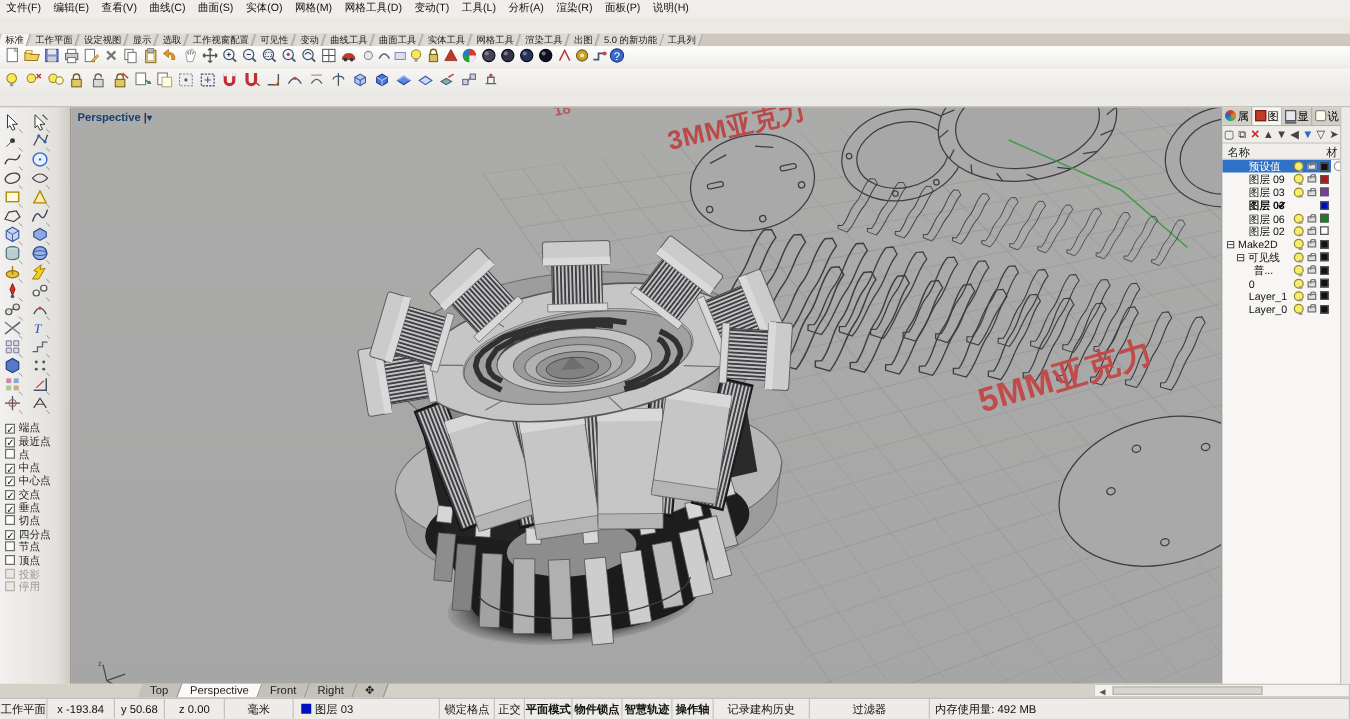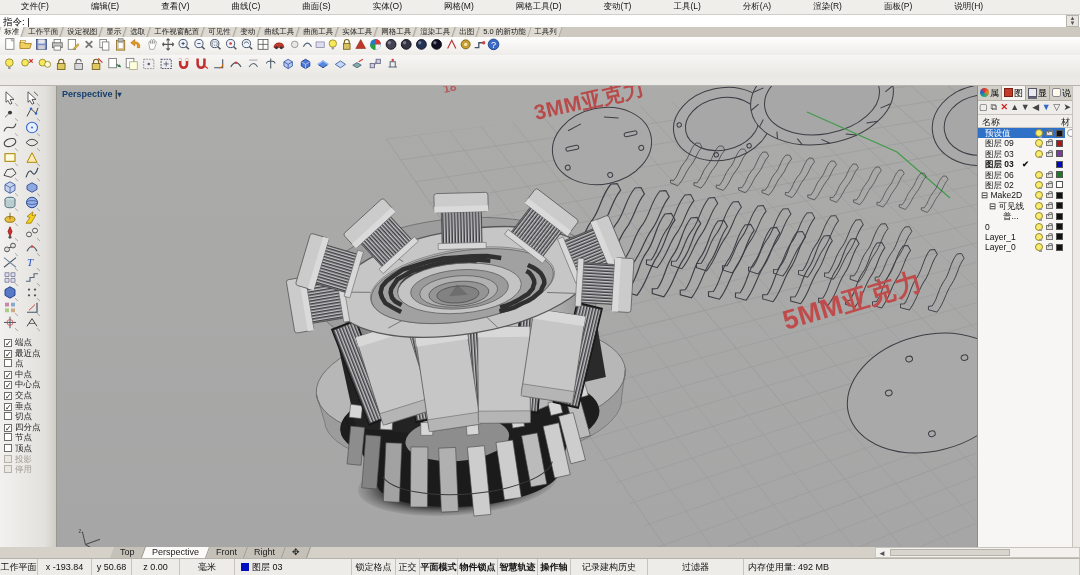--- a/index.html
+++ b/index.html
@@ -1,17 +1,17 @@
 <!DOCTYPE html>
 <html><head><meta charset="utf-8"><style>
 *{margin:0;padding:0;box-sizing:border-box}
 html,body{width:1080px;height:575px;overflow:hidden;font-family:"Liberation Sans",sans-serif;background:#ece9e2}
 #app{position:absolute;left:0;top:0;width:1080px;height:575px}
 .menubar{position:absolute;left:0;top:0;width:1080px;height:14px;background:#f0eeeb;font-size:8.5px;color:#111;white-space:nowrap}
-.menubar span{display:inline-block;padding:0 21px;line-height:13px}
+.menubar span{display:inline-block;padding:0 5px;line-height:13px}
 .cmdline{position:absolute;left:0;top:14px;width:1080px;height:13px;background:#fff;border-top:1px solid #cfcdc8;font-size:9.5px;line-height:13px;color:#000;padding-left:3px}
 .cmdspin{position:absolute;right:1px;top:0;width:13px;height:12px;background:#e8e6e1;border:1px solid #b5b2aa;font-size:6px;line-height:5px;text-align:center;color:#555}
 .tabstrip{position:absolute;left:0;top:27px;width:1080px;height:10px;background:#cdc9c0;font-size:7.5px;white-space:nowrap;overflow:hidden}
 .tabstrip span{display:inline-block;height:10px;line-height:9px;padding:0 3.5px;color:#222;background:#dedad2;border-right:1px solid #a9a59c;transform:skewX(-18deg);margin-right:1px}
 .tabstrip span b{display:inline-block;transform:skewX(18deg);font-weight:normal}
 .tabstrip span.sel{background:#f6f5f2}
 .tbar{position:absolute;left:0;width:1080px;background:linear-gradient(#fefefe,#eeece8)}
 #tbar1{top:37px;height:18px}
 #tbar2{top:55px;height:22px;background:linear-gradient(#f7f6f4,#e9e7e3)}
 #tbargap{top:77px;height:9px;background:#eceae6;border-bottom:1px solid #b7b4ad}
@@ -26,21 +26,21 @@
 .rpanel{position:absolute;left:977px;top:86px;width:103px;height:461px;background:#f1efec;border-left:1px solid #8e8b84}
 .rtabs{position:absolute;left:0;top:0;width:103px;height:15px;background:#dedbd4;border-bottom:1px solid #b5b2aa;white-space:nowrap;font-size:9px}
 .rtabs .t{display:inline-block;width:24px;height:14px;line-height:14px;background:#d2cfc7;border-right:1px solid #aaa79e;text-align:center;vertical-align:top}
 .rtabs .t.sel{background:#f6f5f2}
 .rtabs .t .ic{display:inline-block;width:9px;height:9px;vertical-align:-1px;margin-right:1px}
 .rtbar{position:absolute;left:0;top:15px;width:103px;height:14px;background:#efede9;border-bottom:1px solid #c6c3bc;font-size:9px;color:#444;white-space:nowrap;overflow:hidden}
 .rtbar span{display:inline-block;width:10.5px;text-align:center;line-height:13px}
 .rhead{position:absolute;left:0;top:29px;width:97px;height:13px;background:#f1efec;border-bottom:1px solid #c6c3bc;font-size:9px;color:#222}
 .rrows{position:absolute;left:0;top:42px;width:103px;height:419px;background:#f7f6f4;font-size:8.5px;color:#111}
 .lrow{position:relative;height:10.4px;line-height:10.4px;white-space:nowrap}
-.lrow .nm{position:absolute;left:7px;top:0}
+.lrow .nm{position:absolute;left:21px;top:0}
 .lrow .bulb{position:absolute;left:57px;top:1px;width:8px;height:8px}
 .lrow .lock{position:absolute;left:68px;top:1px;width:7px;height:8px}
 .lrow .sw{position:absolute;left:78px;top:1.5px;width:7px;height:7px;border:0.5px solid #555}
 .lrow .mat{position:absolute;left:89px;top:1px;width:8px;height:8px;border-radius:50%;background:#e9e7e2;border:0.5px solid #999}
 .lrow.sel{background:linear-gradient(90deg,#2f71c6 0 87px,rgba(0,0,0,0) 87px);color:#fff}
 .vscroll{position:absolute;right:0;top:0;width:8px;height:461px;background:#eceae6;border-left:1px solid #c6c3bc}
 .bulb{border-radius:50%;background:#f7ec6e;border:0.5px solid #97882b}
 .bulb::after{content:'';position:absolute;left:2.5px;bottom:-1.5px;width:3px;height:2px;background:#9a9a9a}
 .lock{background:#e0deda;border:0.5px solid #777;margin-top:2px;height:5px !important}
 .lock::before{content:'';position:absolute;left:1px;top:-3px;width:3px;height:3px;border:1px solid #777;border-bottom:none;border-radius:3px 3px 0 0}
@@ -49,21 +49,20 @@
 .vptabs span b{display:inline-block;transform:skewX(20deg);font-weight:normal}
 .vptabs span.sel{background:#fbfaf8;font-weight:bold}
 .statusbar{position:absolute;left:0;top:558px;width:1080px;height:17px;background:#eeece8;border-top:1px solid #b5b2aa;font-size:9px;color:#111;white-space:nowrap}
 .statusbar .seg{display:inline-block;height:16px;line-height:16px;border-right:1px solid #c6c3bc;text-align:center;vertical-align:top}
 .hsb{position:absolute;top:547px;left:875px;width:205px;height:11px;background:#f2f1ee;border:1px solid #c8c5be}
 .hsb .th{position:absolute;left:14px;top:1px;width:120px;height:7px;background:#d8d5cf;border:1px solid #b5b2aa}
 .hsb .ar{position:absolute;left:2px;top:1px;font-size:8px;color:#555}
 </style></head><body>
 <div id="app">
   <div class="menubar"><span>文件(F)</span><span>编辑(E)</span><span>查看(V)</span><span>曲线(C)</span><span>曲面(S)</span><span>实体(O)</span><span>网格(M)</span><span>网格工具(D)</span><span>变动(T)</span><span>工具(L)</span><span>分析(A)</span><span>渲染(R)</span><span>面板(P)</span><span>说明(H)</span></div>
-  <div class="cmdline">指令: |<span class="cmdspin">▲<br>▼</span></div>
   <div class="tabstrip"><span class="sel"><b>标准</b></span><span><b>工作平面</b></span><span><b>设定视图</b></span><span><b>显示</b></span><span><b>选取</b></span><span><b>工作视窗配置</b></span><span><b>可见性</b></span><span><b>变动</b></span><span><b>曲线工具</b></span><span><b>曲面工具</b></span><span><b>实体工具</b></span><span><b>网格工具</b></span><span><b>渲染工具</b></span><span><b>出图</b></span><span><b>5.0 的新功能</b></span><span><b>工具列</b></span></div>
   <div class="tbar" id="tbar1"><svg width="1080" height="18" style="transform:scale(0.82);transform-origin:0 0">
         <g transform="translate(4,1)">
           <rect x="3" y="1" width="10" height="13" fill="#fff" stroke="#777"></rect>
           <path d="M10,1 L13,4 L10,4 Z" fill="#ccc" stroke="#777" stroke-width="0.5"></path>
         </g>
         <g transform="translate(23.3,1)">
           <path d="M1,5 L6,5 L7,7 L15,7 L13,13 L1,13 Z" fill="#f0d060" stroke="#a07818"></path>
           <rect x="2" y="3" width="6" height="3" fill="#f8e8a0" stroke="#a07818" stroke-width="0.6"></rect>
         </g>

